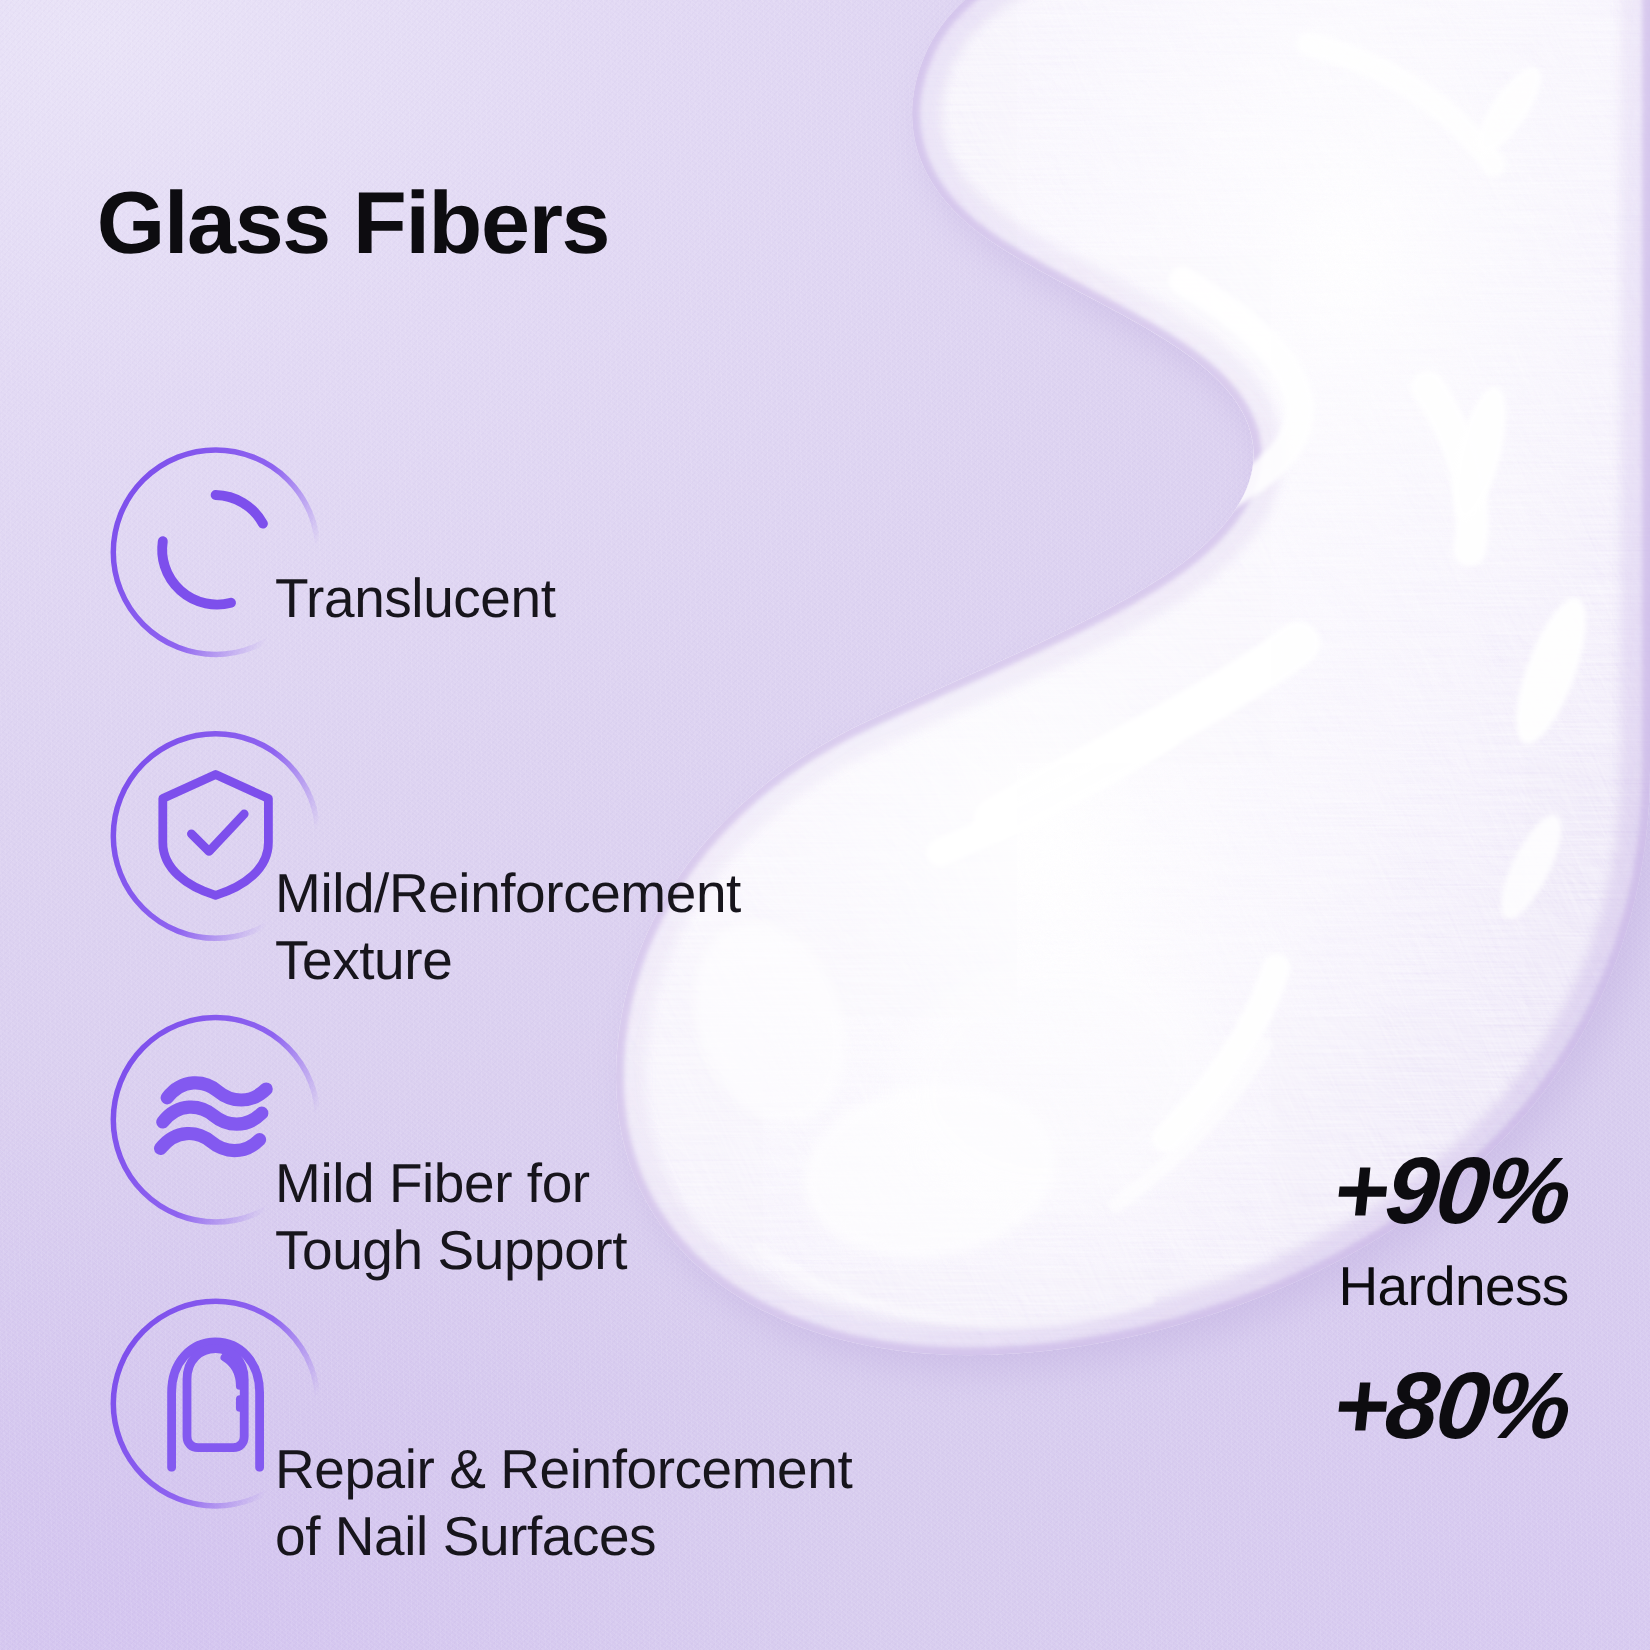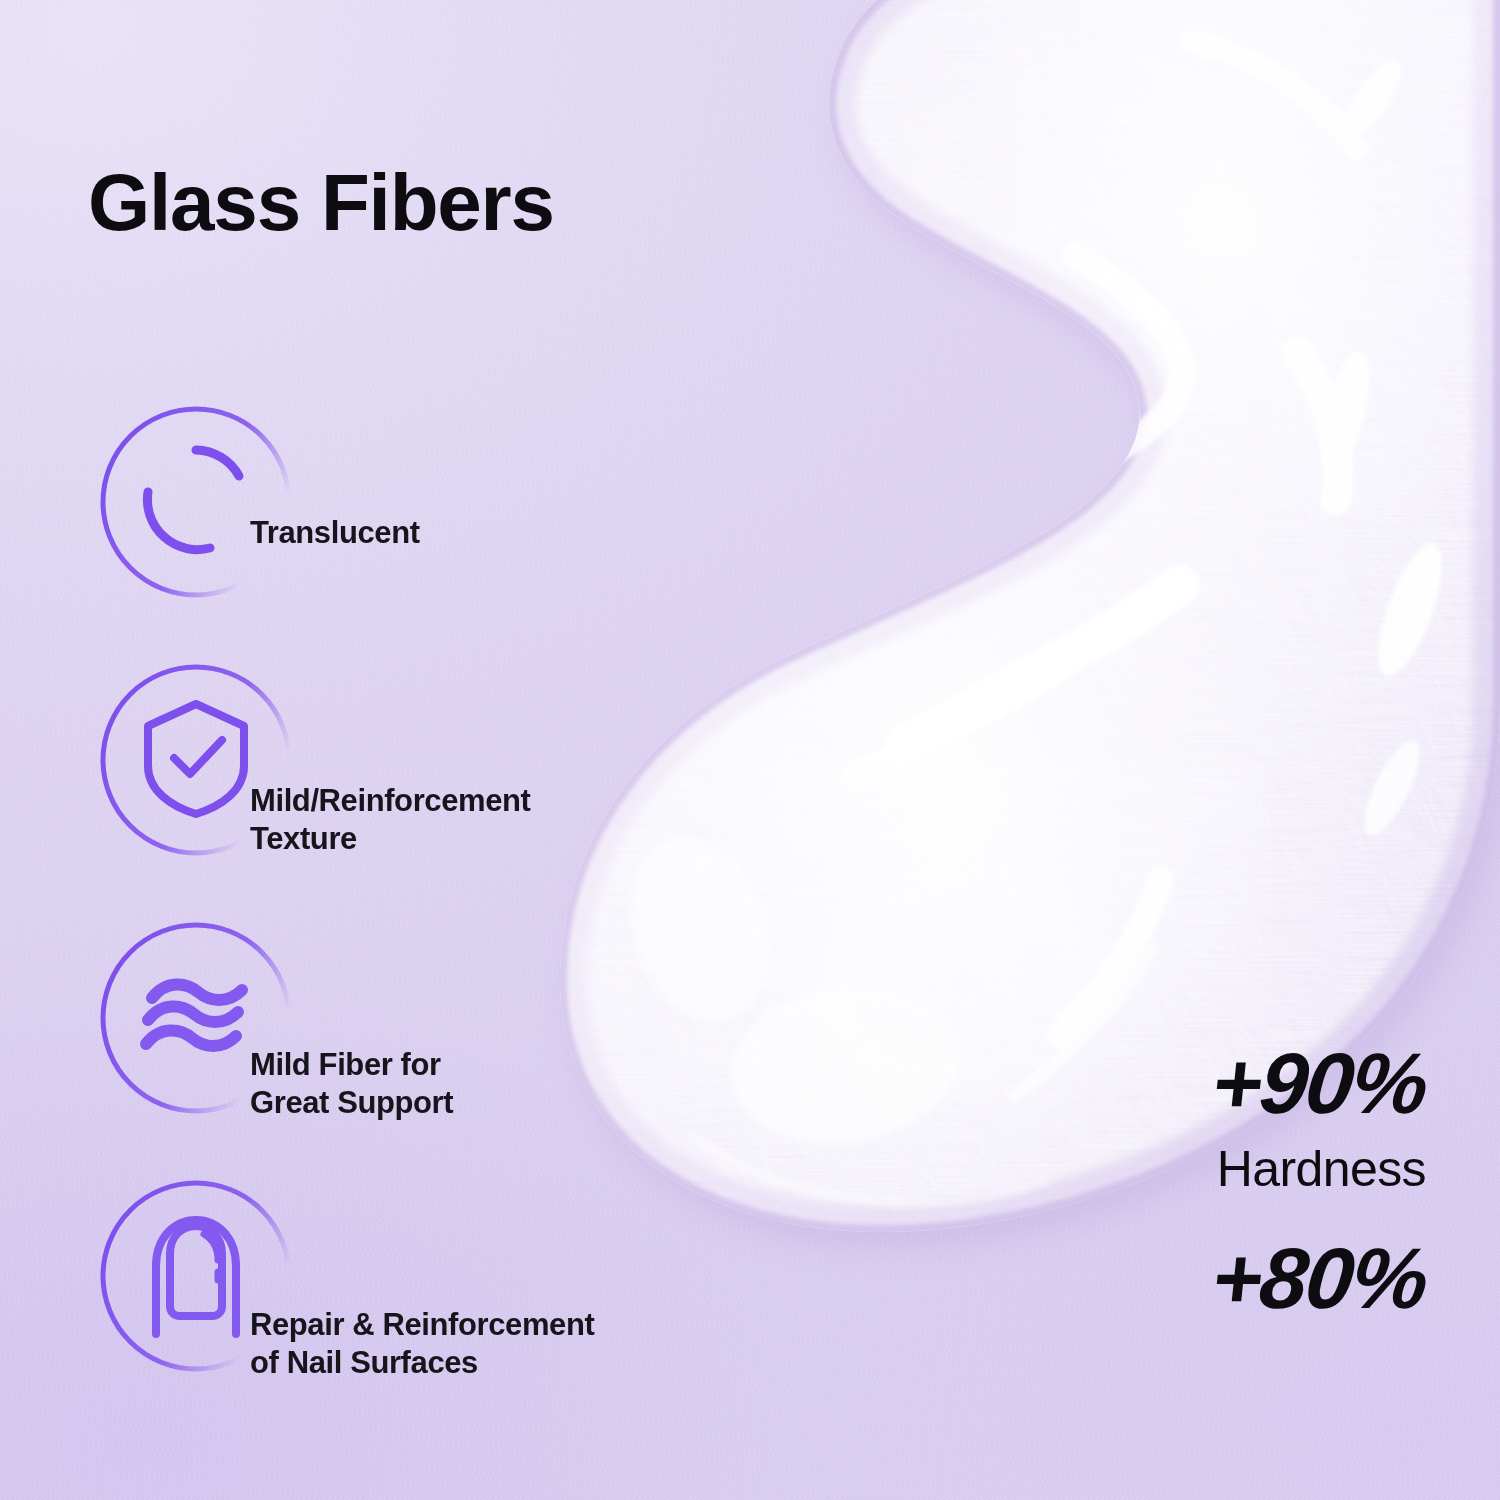--- a/index.html
+++ b/index.html
@@ -87,23 +87,23 @@
     top: 34px;
     width: 128px;
     height: 128px;
   }
   .feature .label {
     position: absolute;
     left: 154px;
     top: 112px;
     width: 560px;
     color: #17151c;
-    font-size: 31px;
+    font-size: 50px;
     line-height: 1.22;
-    font-weight: 700;
+    font-weight: 400;
     letter-spacing: -.4px;
   }
   .feature .label .ln { display: block; white-space: nowrap; }
 
   
   .feature.f1 .label { top: 112px; }
   .feature.f2 .label { top: 122px; }
   .feature.f3 .label { top: 128px; }
   .feature.f4 .label { top: 130px; }
 
@@ -344,21 +344,21 @@
       </svg>
       <svg class="glyph" viewBox="0 0 128 128">
         <g fill="none" stroke="#8359f0" stroke-width="12" stroke-linecap="round">
           <path d="M20 46 C34 28 54 30 66 40 C78 50 96 52 110 38"></path>
           <path d="M16 68 C30 50 50 52 62 62 C74 72 92 74 106 60"></path>
           <path d="M14 92 C28 74 48 76 60 86 C72 96 90 98 104 84"></path>
         </g>
       </svg>
       <div class="label">
         <span class="ln">Mild Fiber for</span>
-        <span class="ln">Great Support</span>
+        <span class="ln">Tough Support</span>
       </div>
     </div>
 
     <div class="feature f4">
       <svg class="ring" viewBox="0 0 200 200">
         <defs>
           <linearGradient id="ringG4" x1="0.1" y1="0.1" x2="0.95" y2="0.55">
             <stop offset="0%" stop-color="#7d4fec"></stop>
             <stop offset="62%" stop-color="#8e63f0"></stop>
             <stop offset="100%" stop-color="#8e63f0" stop-opacity="0"></stop>

